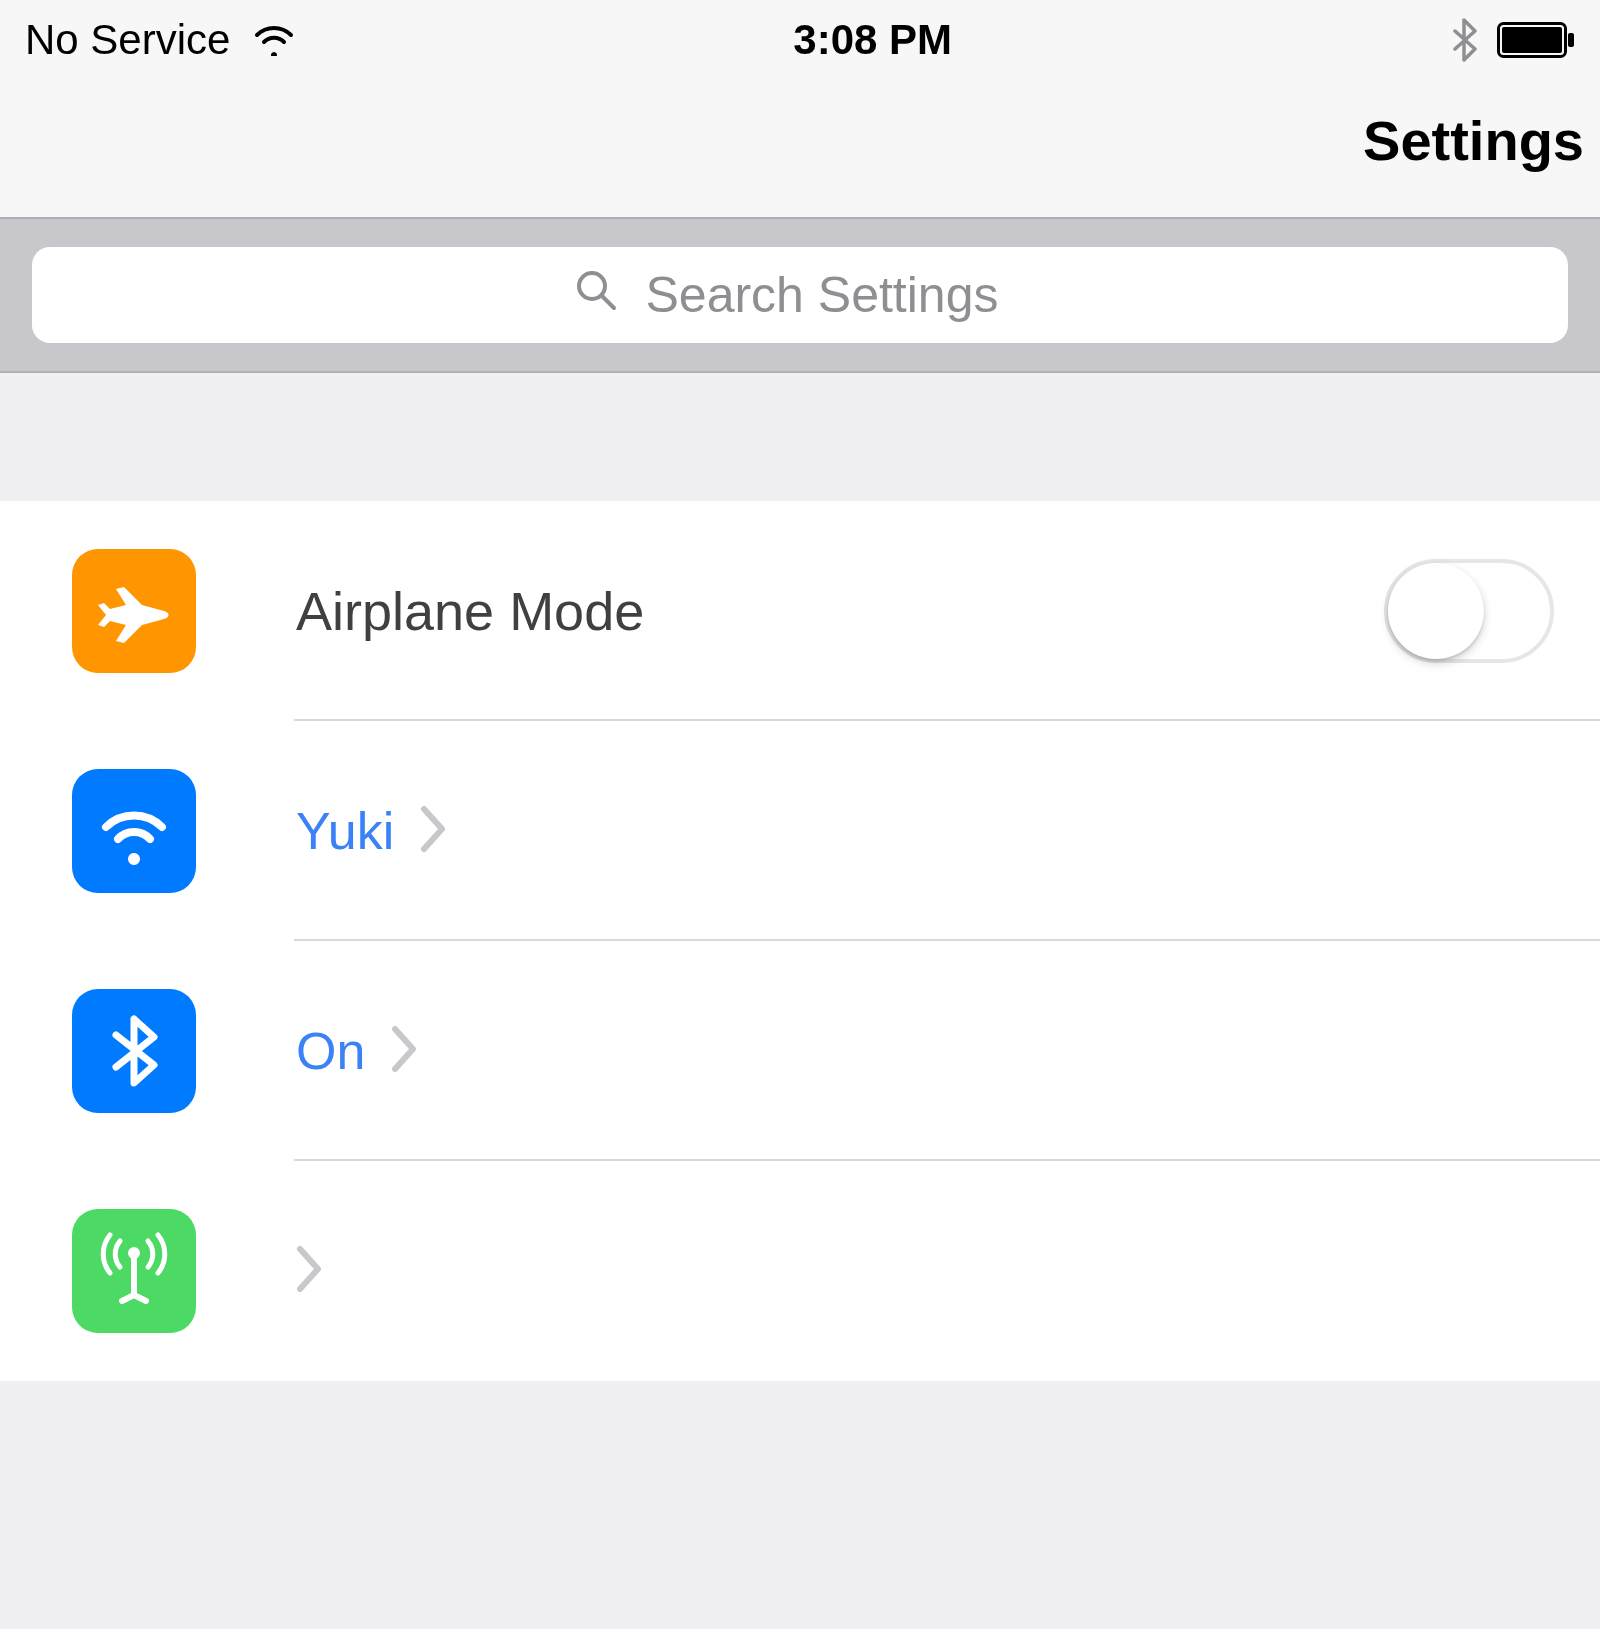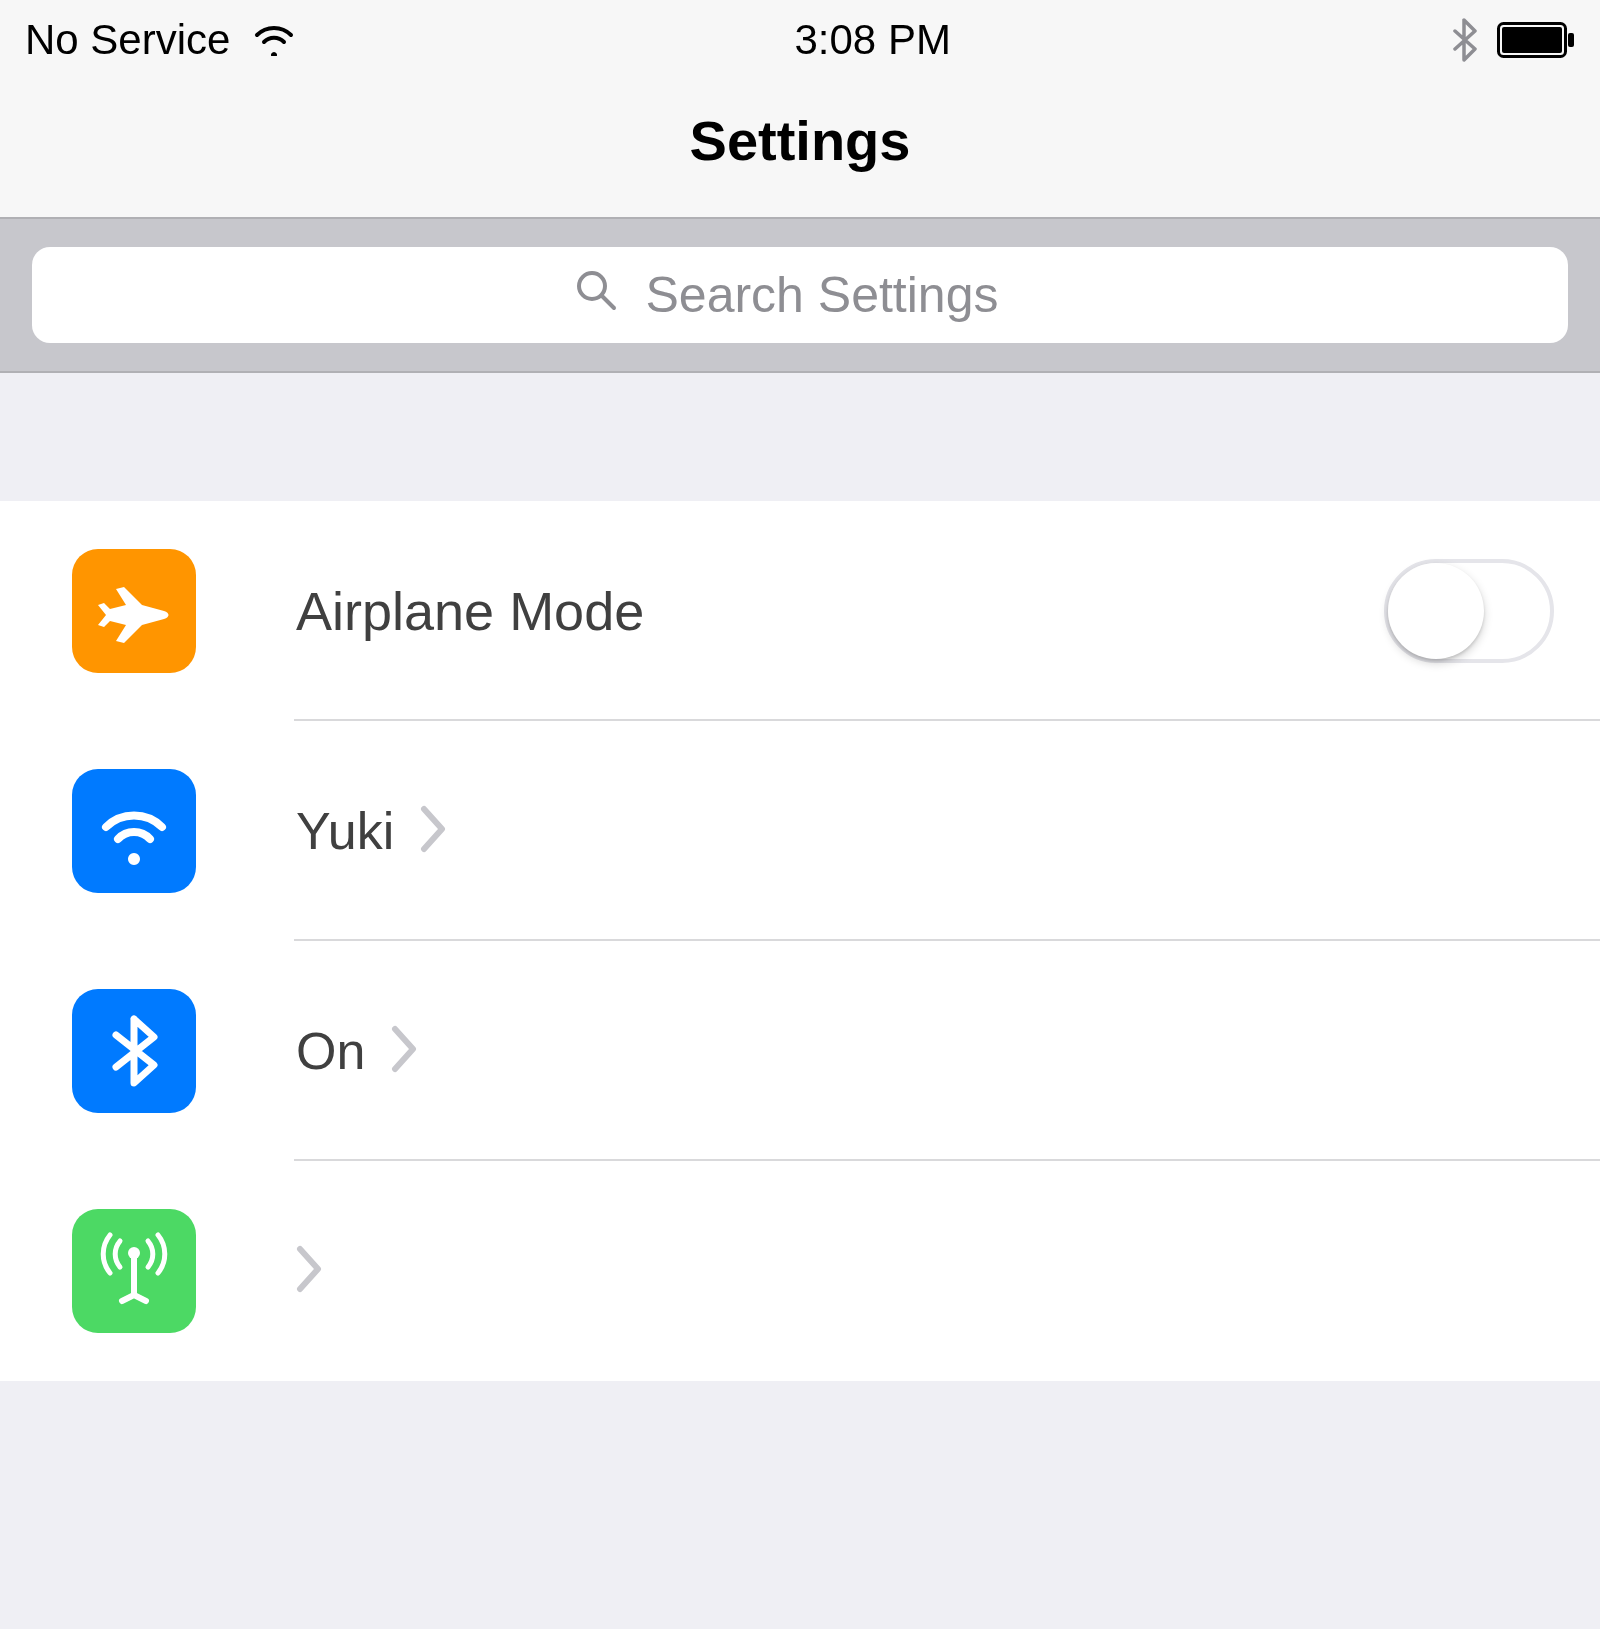--- a/index.html
+++ b/index.html
@@ -18,22 +18,22 @@
       padding: 0 25px;
       background: #f7f7f7;
       font-size: 42px;
       color: #000;
       font-weight: 400;
     }
     .status-left { display: flex; align-items: center; gap: 24px; }
     .status-right { display: flex; align-items: center; gap: 20px; }
     .header {
       background: #f7f7f7;
-      text-align: center;
-      padding: 28px 0 44px 0;
+      text-align: right;
+      padding: 28px 16px 44px 0;
     }
     .header-title {
       font-size: 56px;
       font-weight: 700;
       color: #000;
     }
     .search-container {
       background: #c7c7cc;
       padding: 28px 32px;
       border-top: 2px solid #b0b0b4;
@@ -97,21 +97,21 @@
       flex-shrink: 0;
     }
     .row-label {
       flex: 1;
       font-size: 54px;
       color: #404040;
       font-weight: 400;
     }
     .row-value {
       font-size: 52px;
-      color: #404040;
+      color: #3b82f6;
       margin-right: 26px;
       text-align: right;
     }
     .chevron {
       color: #c7c7cc;
       flex-shrink: 0;
     }
     .toggle {
       width: 170px;
       height: 104px;
@@ -145,21 +145,21 @@
   <div class="status-left">
     <span>No Service</span>
     <span class="wifi-status-icon">
       <svg width="40" height="32" viewBox="0 0 40 32">
         <path d="M20 28 a3 3 0 1 0 0.001 0 Z" fill="#000"></path>
         <path d="M10 18 a14 14 0 0 1 20 0" stroke="#000" stroke-width="4" fill="none" stroke-linecap="round"></path>
         <path d="M3 11 a24 24 0 0 1 34 0" stroke="#000" stroke-width="4" fill="none" stroke-linecap="round"></path>
       </svg>
     </span>
   </div>
-  <div style="font-weight:400;">3:08 PM</div>
+  <div style="font-weight:700;">3:08 PM</div>
   <div class="status-right">
     <span class="bt-status-icon">
       <svg width="26" height="44" viewBox="0 0 26 44">
         <path d="M13 2 L13 42 L24 31 L4 13 M13 2 L24 13 L4 31" stroke="#8e8e93" stroke-width="3.5" fill="none" stroke-linejoin="round" stroke-linecap="round"></path>
       </svg>
     </span>
     <span class="battery-icon">
       <svg width="78" height="36" viewBox="0 0 78 36">
         <rect x="1.5" y="1.5" width="67" height="33" rx="5" stroke="#000" stroke-width="3" fill="none"></rect>
         <rect x="5" y="5" width="60" height="26" rx="2" fill="#000"></rect>

